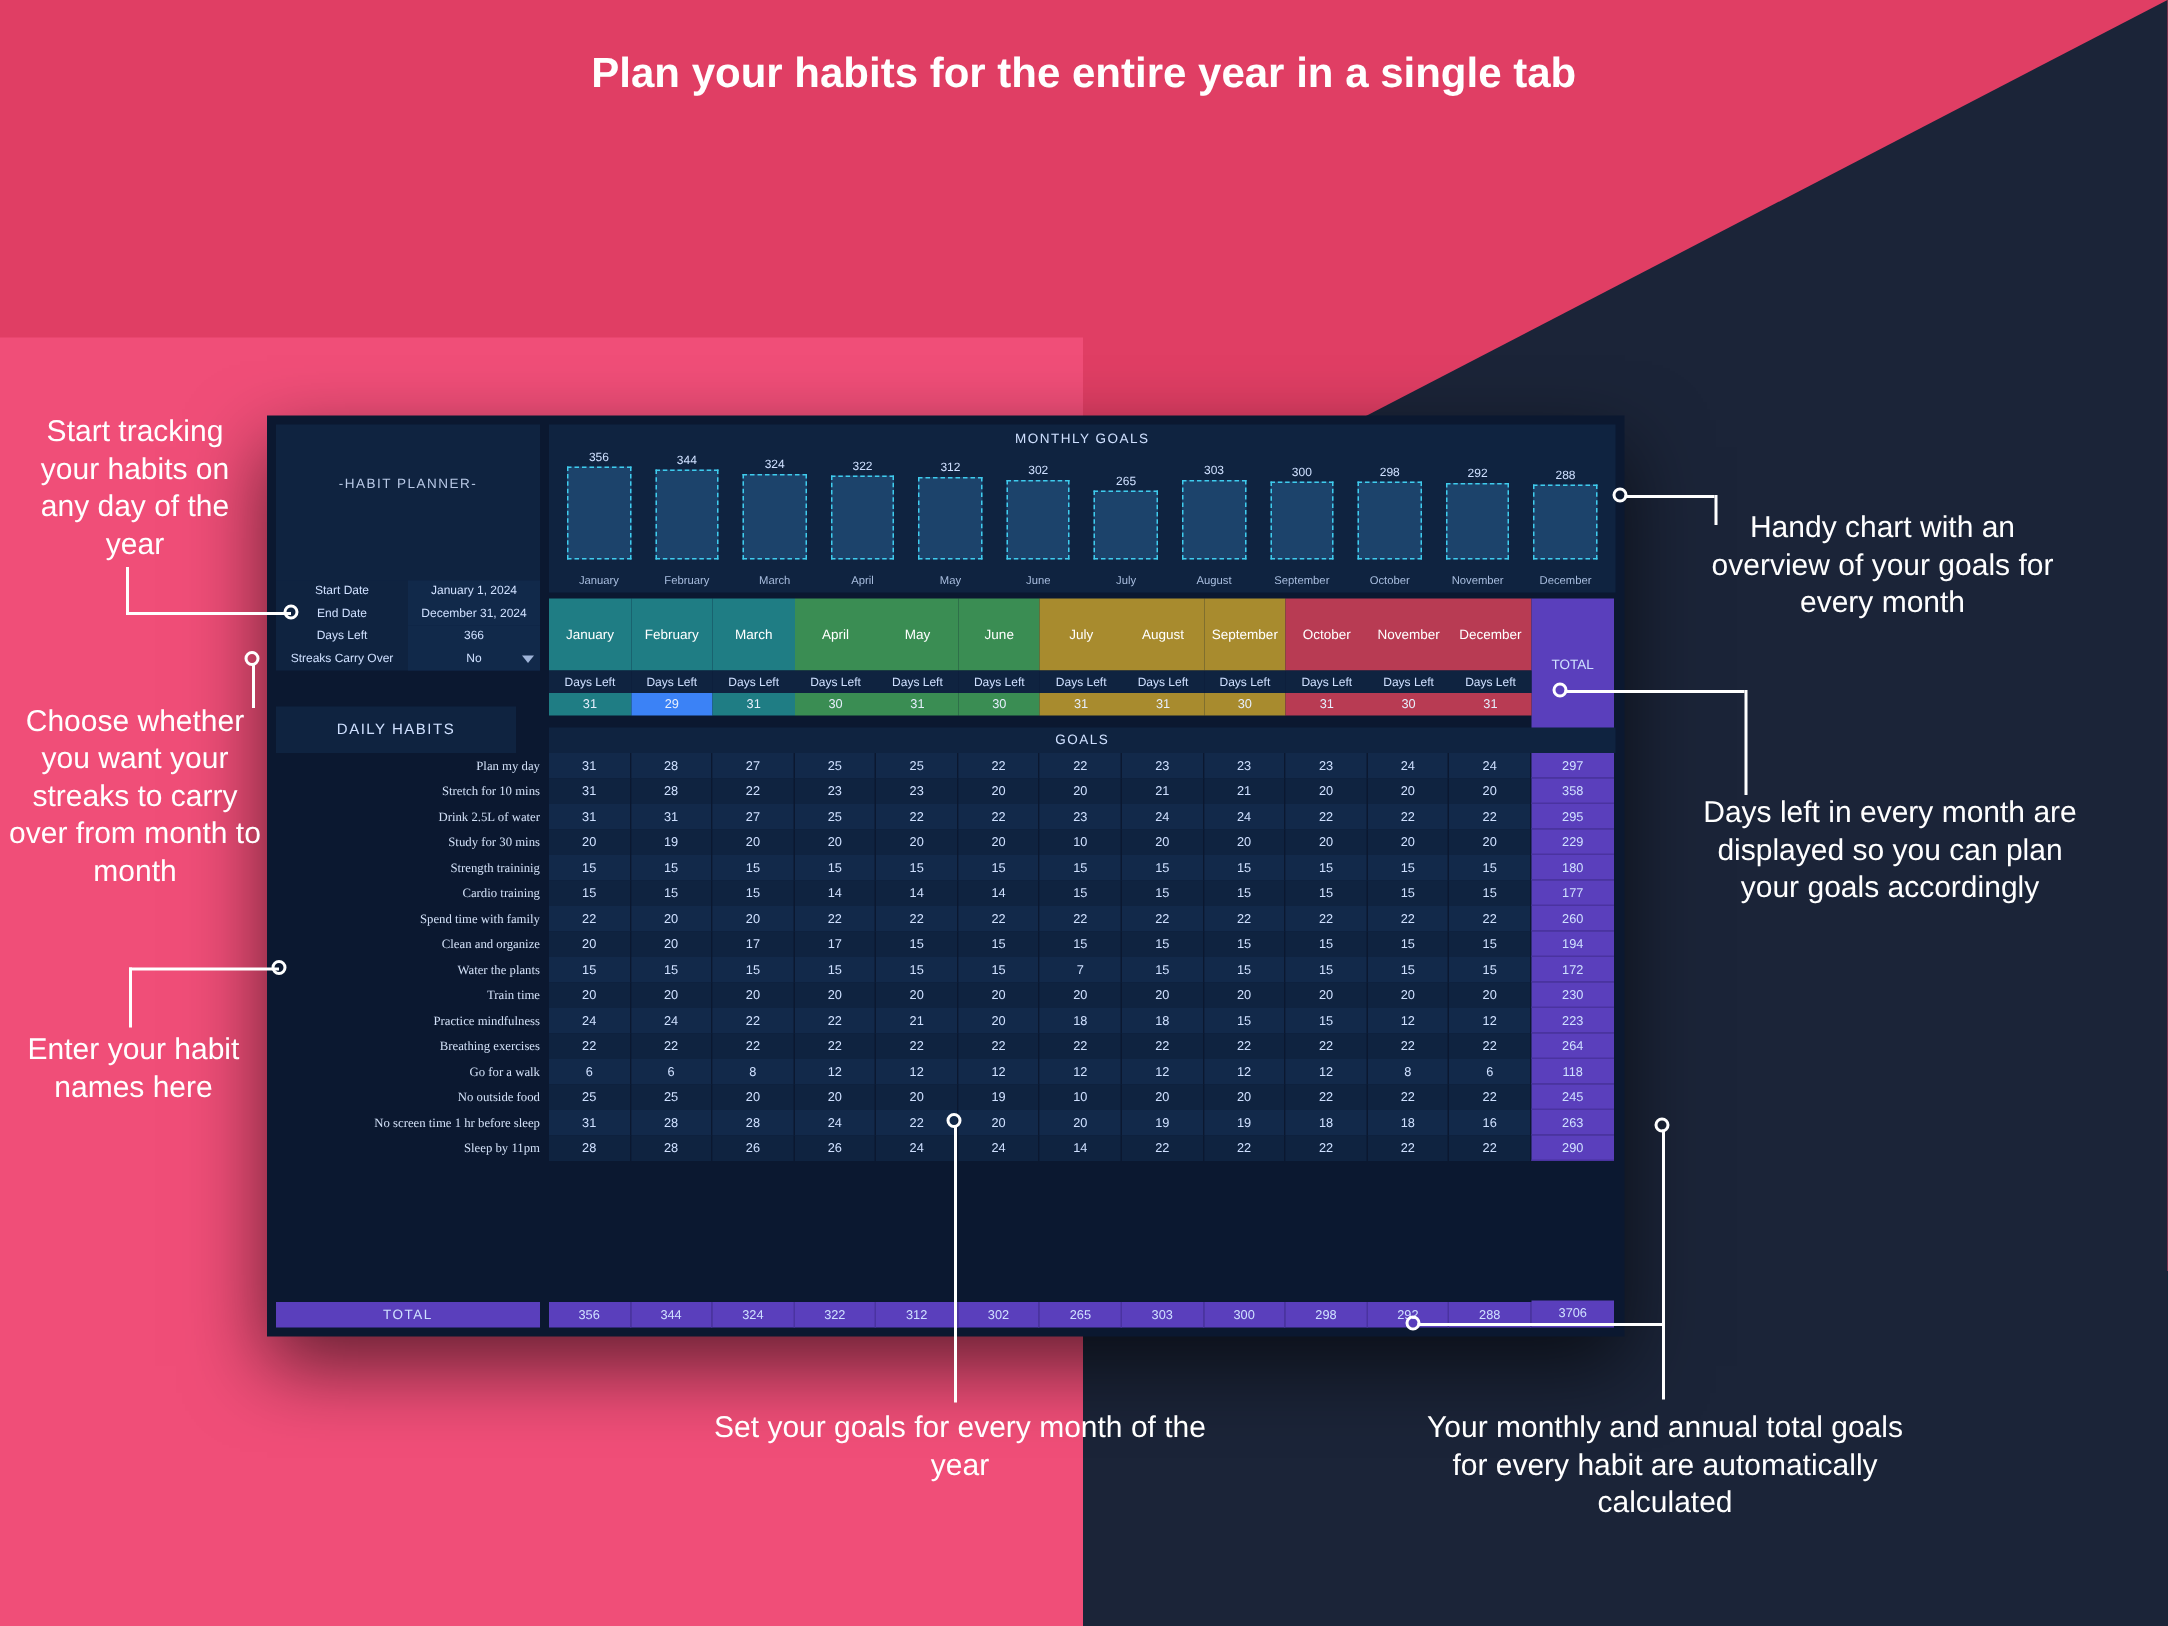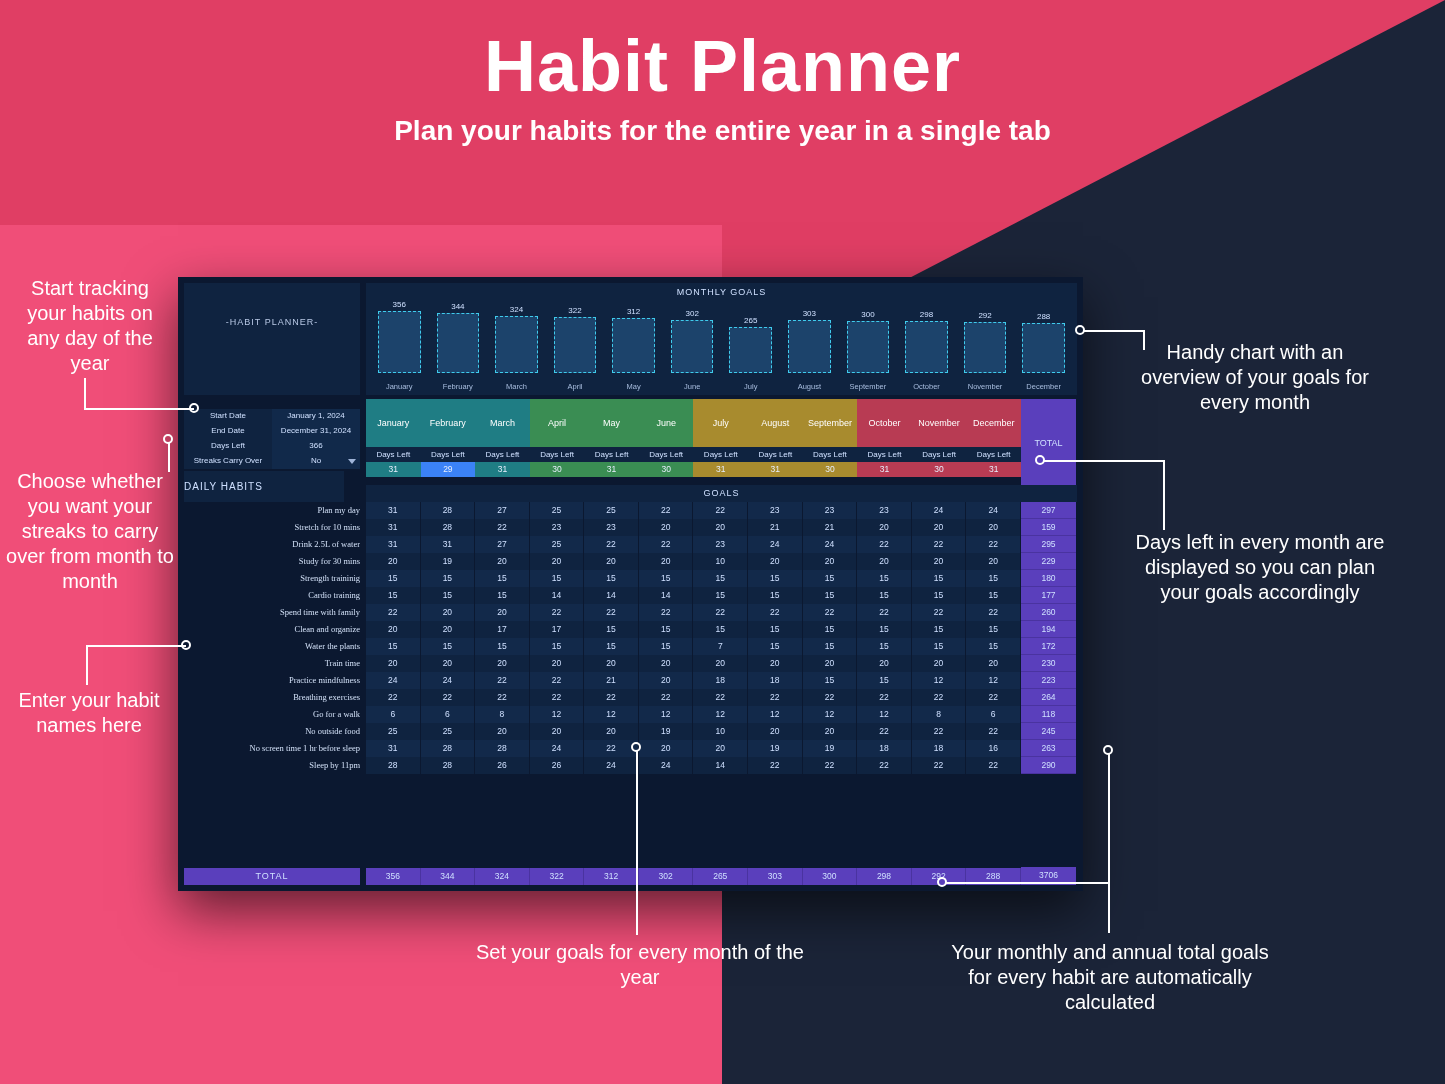--- a/index.html
+++ b/index.html
@@ -45,34 +45,34 @@
 
   
   .yearbox {
     position: absolute; left: 6px; top: 6px; width: 176px; height: 112px;
     background: #0f2340; text-align: center; padding-top: 20px;
   }
   .yearbox .y { font-size: 34px; color: #e6eefc; font-weight: 400; }
   .yearbox .sub { font-size: 9px; margin-top: 14px; color: #b9c9e6; letter-spacing: 1px; }
 
   .settings {
-    position: absolute; left: 6px; top: 132px; width: 176px;
+    position: absolute; left: 6px; top: 110px; width: 176px;
     background: #0f2340;
   }
   .settings .row { display: flex; height: 15px; }
   .settings .lab { width: 88px; padding: 2px 6px; text-align: center; font-size: 8px; }
   .settings .val { width: 88px; padding: 2px 4px; text-align: center; font-size: 8px; background: #11294a; position: relative; }
   .settings .dd::after {
     content: ""; position: absolute; right: 4px; top: 5px;
     border-left: 4px solid transparent; border-right: 4px solid transparent; border-top: 5px solid #9fb4d8;
   }
 
   .daily-hdr {
     position: absolute; left: 6px; top: 194px; width: 160px; height: 31px;
-    background: #0f2340; line-height: 31px; font-size: 10px; letter-spacing: 1px;
+    background: #0f2340; text-align: center; line-height: 31px; font-size: 10px; letter-spacing: 1px;
   }
   .habits {
     position: absolute; left: 6px; top: 225px; width: 176px;
   }
   .habits .h { height: 17px; line-height: 17px; text-align: right; font-size: 8.5px; color: #d2e0f7; font-family: Liberation Serif, serif; }
 
   .total-left {
     position: absolute; left: 6px; bottom: 6px; width: 176px; height: 17px;
     background: #5a3fbc; text-align: center; line-height: 17px; font-size: 9px; letter-spacing: 1px;
   }
@@ -148,21 +148,20 @@
   .ptr { position: absolute; z-index: 7; }
   .dot { width: 10px; height: 10px; border-radius: 50%; background: transparent; border: 2px solid #fff; position: absolute; }
 </style>
 </head>
 <body>
 
 <div class="tri-pink-top"></div>
 <div class="pink-lower"></div>
 
 <div class="hero">
-  <h1>Habit Planner</h1>
   <p>Plan your habits for the entire year in a single tab</p>
 </div>
 
 <div class="callout" style="left:10px; top:276px; width:160px;">Start tracking your habits on any day of the year</div>
 <div class="callout" style="left:6px;  top:469px; width:168px;">Choose whether you want your streaks to carry over from month to month</div>
 <div class="callout" style="left:14px; top:688px; width:150px;">Enter your habit names here</div>
 <div class="callout" style="left:460px; top:940px; width:360px;">Set your goals for every month of the year</div>
 <div class="callout right" style="left:940px; top:940px; width:340px;">Your monthly and annual total goals for every habit are automatically calculated</div>
 <div class="callout right" style="left:1130px; top:340px; width:250px;">Handy chart with an overview of your goals for every month</div>
 <div class="callout right" style="left:1130px; top:530px; width:260px;">Days left in every month are displayed so you can plan your goals accordingly</div>
@@ -588,21 +587,21 @@
         <span>14</span>
         <span>22</span>
         <span>22</span>
         <span>22</span>
         <span>22</span>
         <span>22</span>
       </div>
     </div>
   <div class="tcol" id="tcol">
       <div class="t">297</div>
-      <div class="t">159</div>
+      <div class="t">358</div>
       <div class="t">295</div>
       <div class="t">229</div>
       <div class="t">180</div>
       <div class="t">177</div>
       <div class="t">260</div>
       <div class="t">194</div>
       <div class="t">172</div>
       <div class="t">230</div>
       <div class="t">223</div>
       <div class="t">264</div>

